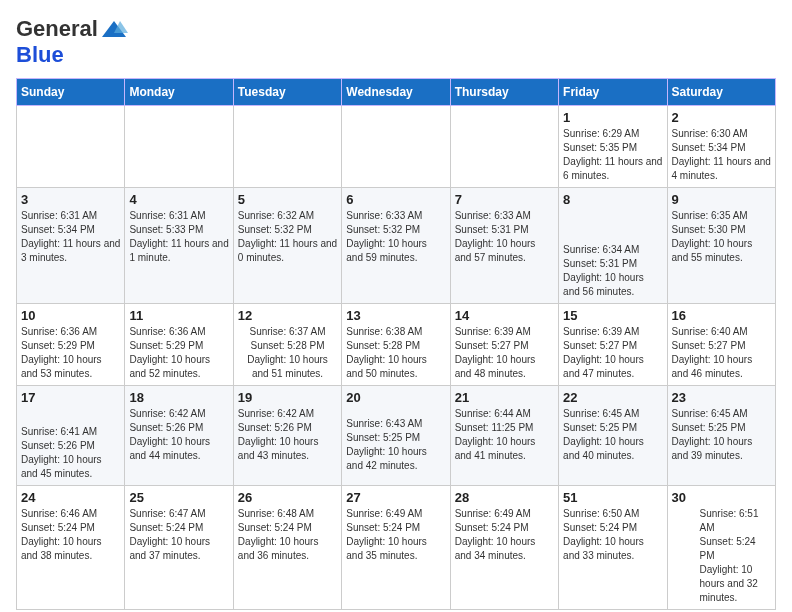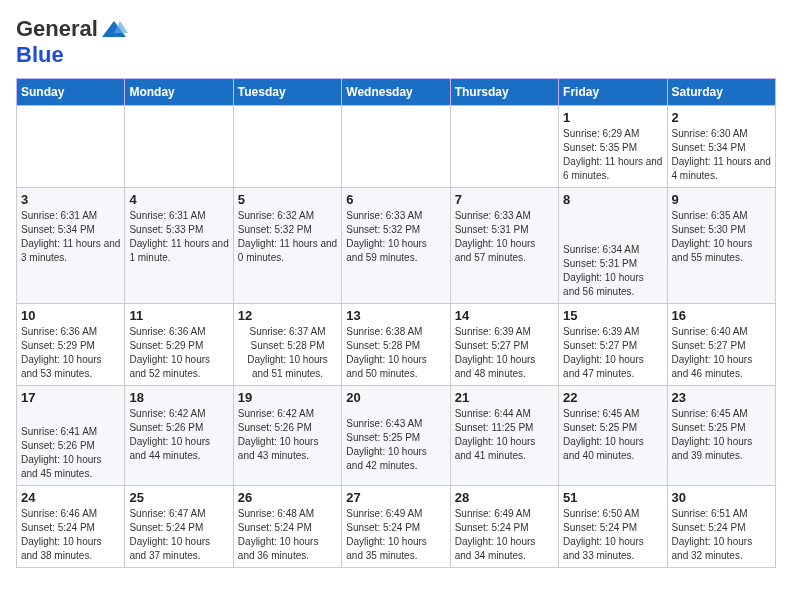--- a/index.html
+++ b/index.html
@@ -297,19 +297,19 @@
 Daylight: 10 hours and 34 minutes.</div>
         </td>
         <td>
           <div class="day-number">51</div>
           <div class="day-info" style="white-space: pre-line;">Sunrise: 6:50 AM
 Sunset: 5:24 PM
 Daylight: 10 hours and 33 minutes.</div>
         </td>
         <td>
           <div class="day-number">30</div>
-          <div class="day-info" style="white-space: pre-line;">Sunrise: 6:51 AM
+          <div class="day-info" style="white-space: pre-line; margin-left: 28px;">Sunrise: 6:51 AM
 Sunset: 5:24 PM
 Daylight: 10 hours and 32 minutes.</div>
         </td>
       </tr>
     </tbody>
 </table>
 
 </body></html>

